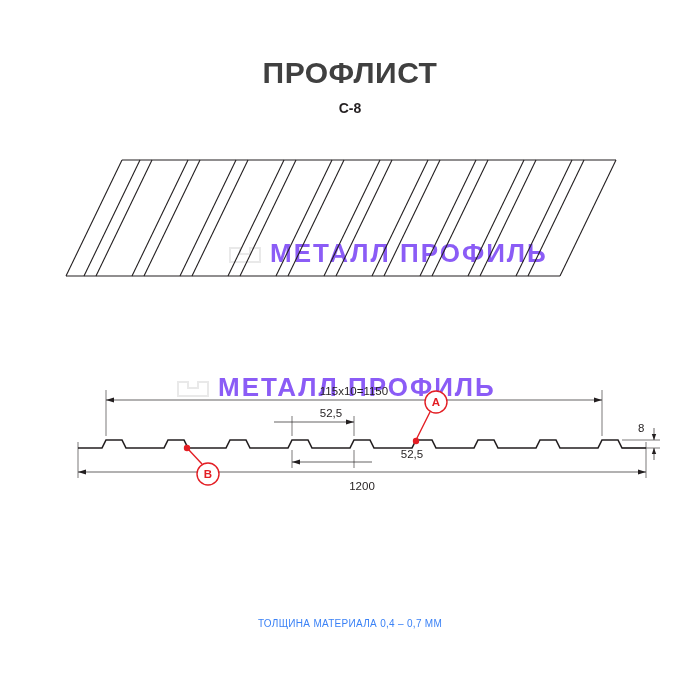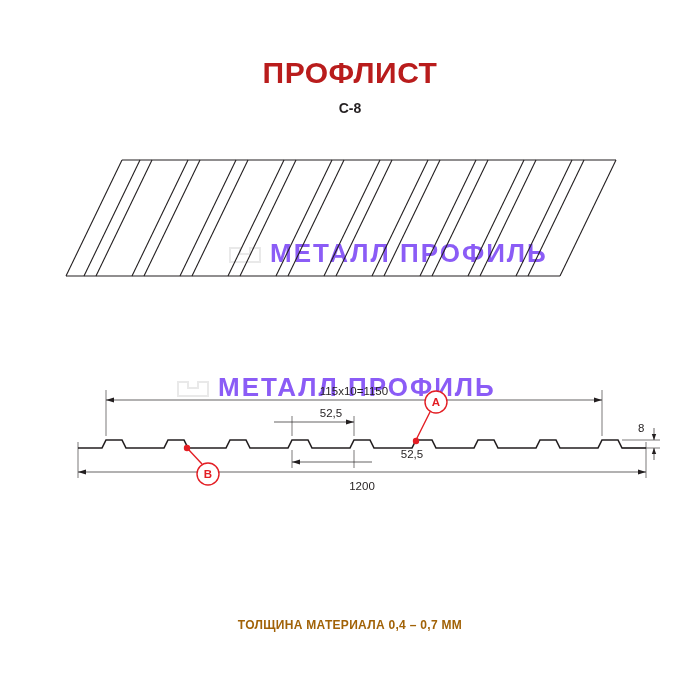--- a/index.html
+++ b/index.html
@@ -22,41 +22,41 @@
   }
   .title {
     position: absolute;
     top: 56px;
     left: 0;
     width: 700px;
     text-align: center;
     font-size: 30px;
     font-weight: bold;
     letter-spacing: 0.5px;
-    color: #b91c1c;
+    color: #404040;
   }
   .subtitle {
     position: absolute;
     top: 100px;
     left: 0;
     width: 700px;
     text-align: center;
     font-size: 14px;
     font-weight: bold;
     color: #231f20;
   }
   .footnote {
     position: absolute;
     top: 618px;
     left: 0;
     width: 700px;
     text-align: center;
-    font-size: 12px;
-    font-weight: bold;
-    color: #a16207;
+    font-size: 10px;
+    font-weight: normal;
+    color: #3b82f6;
     letter-spacing: 0.3px;
   }
   .iso-wrap {
     position: absolute;
     top: 140px;
     left: 60px;
     width: 580px;
     height: 160px;
   }
   .section-wrap {

